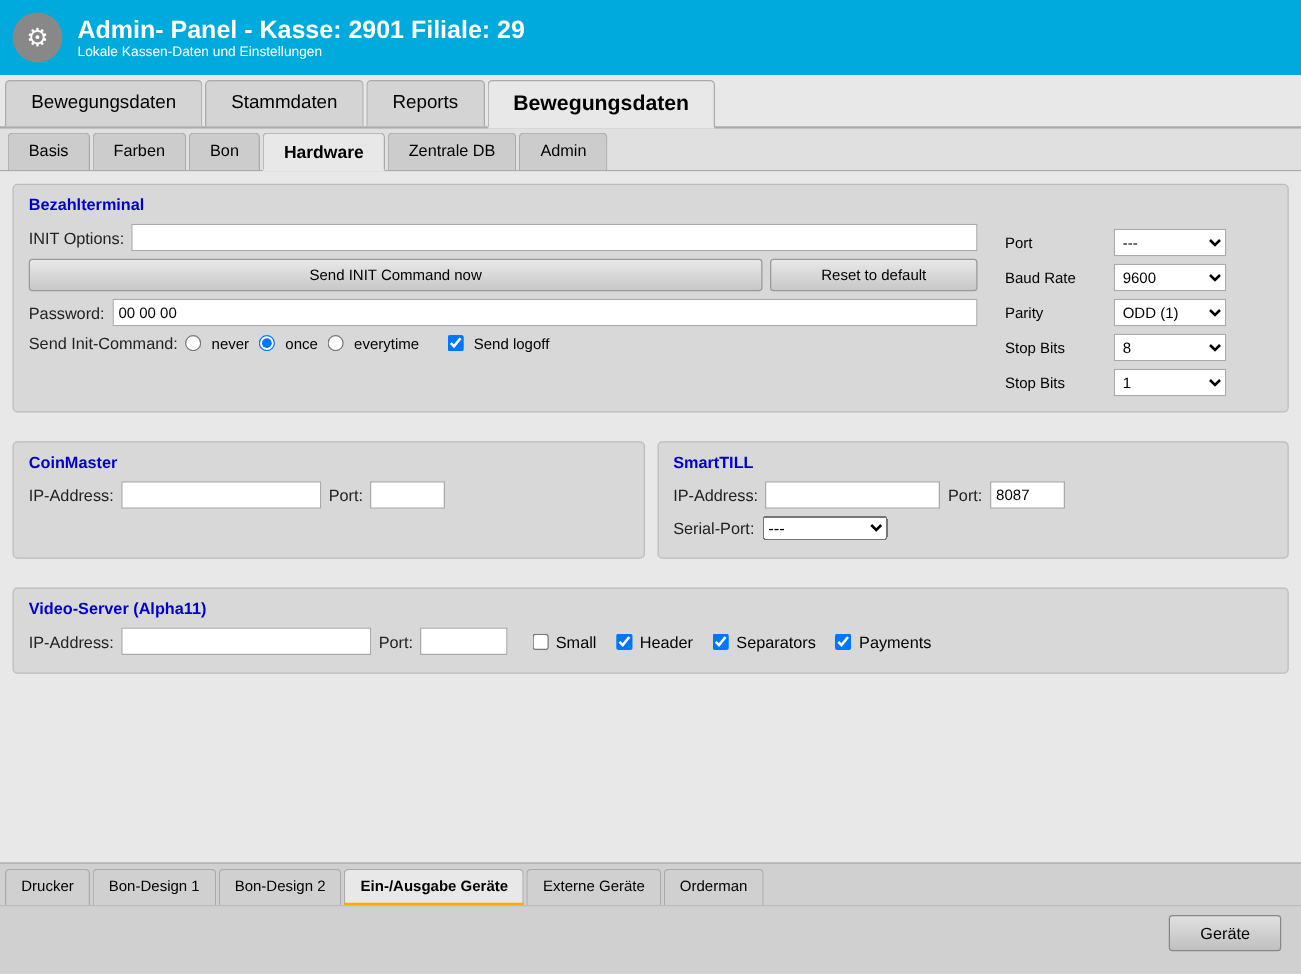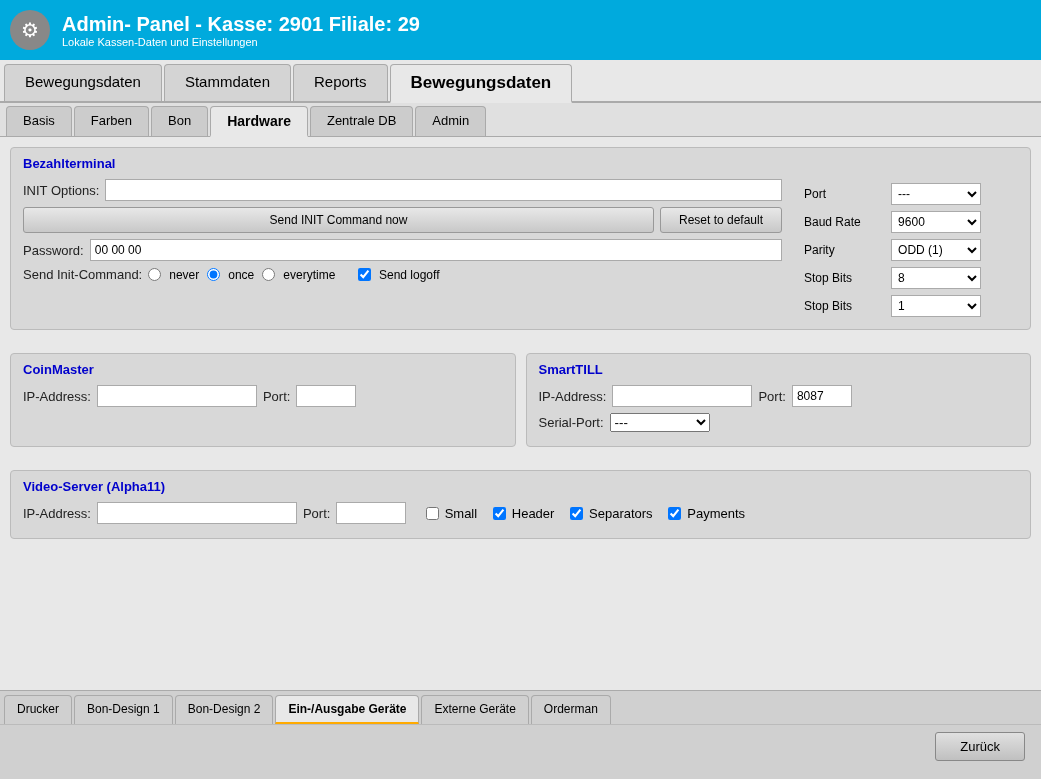--- a/index.html
+++ b/index.html
@@ -234,21 +234,21 @@
     <div class="bezahl-layout">
       <div class="bezahl-left">
 
         <div class="form-row">
           <span class="form-label">INIT Options:</span>
           <input class="form-input form-input-wide" type="text" value="" style="">
         </div>
 
         <div class="form-row">
           <button class="btn" style="flex:1;">Send INIT Command now</button>
-          <button class="btn" style="width:122px;">Reset to default</button>
+          <button class="btn" style="width:166px;">Reset to default</button>
         </div>
 
         <div class="form-row" style="margin-top:6px;">
           <span class="form-label">Password:</span>
           <input class="form-input form-input-wide" type="text" value="00 00 00" style="">
         </div>
 
         <div class="form-row" style="margin-top:4px;">
           <span class="form-label">Send Init-Command:</span>
           <div class="radio-row">
@@ -347,14 +347,14 @@
 <div class="bottom-tabs">
   <div class="bottom-tab">Drucker</div>
   <div class="bottom-tab">Bon-Design 1</div>
   <div class="bottom-tab">Bon-Design 2</div>
   <div class="bottom-tab active">Ein-/Ausgabe Geräte</div>
   <div class="bottom-tab">Externe Geräte</div>
   <div class="bottom-tab">Orderman</div>
 </div>
 
 <div class="footer">
-  <button class="btn-zuruck">Zurück</button>
+  <button class="btn-zuruck">Geräte</button>
 </div>
 
 </body></html>

